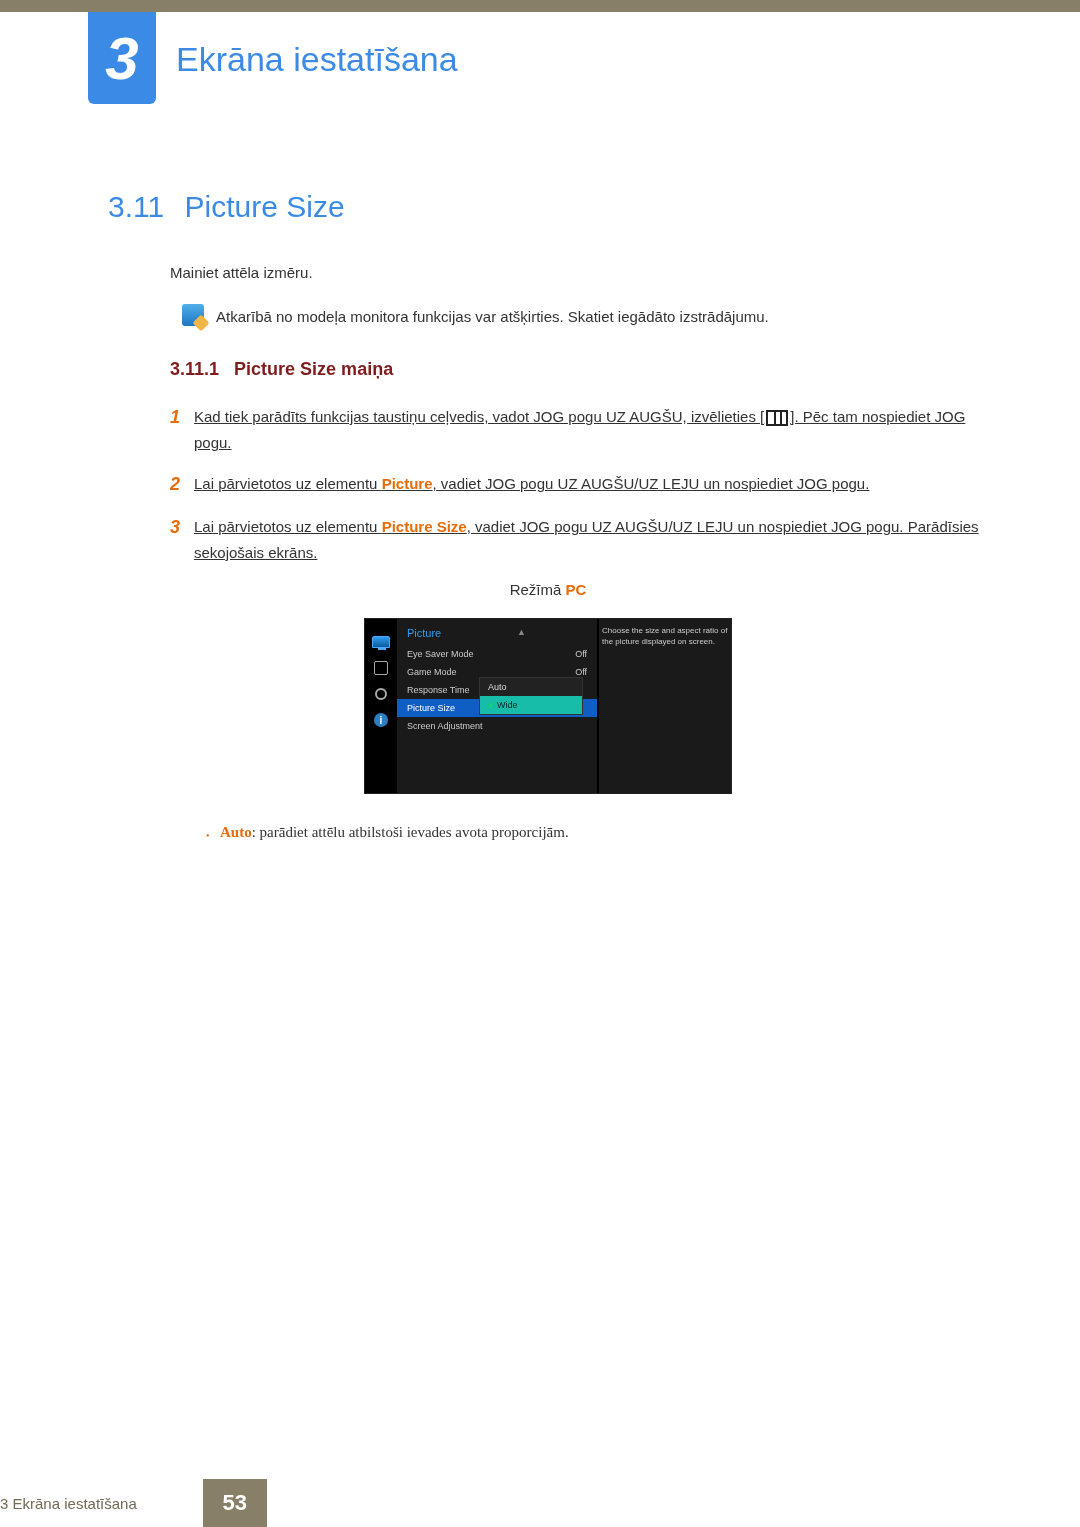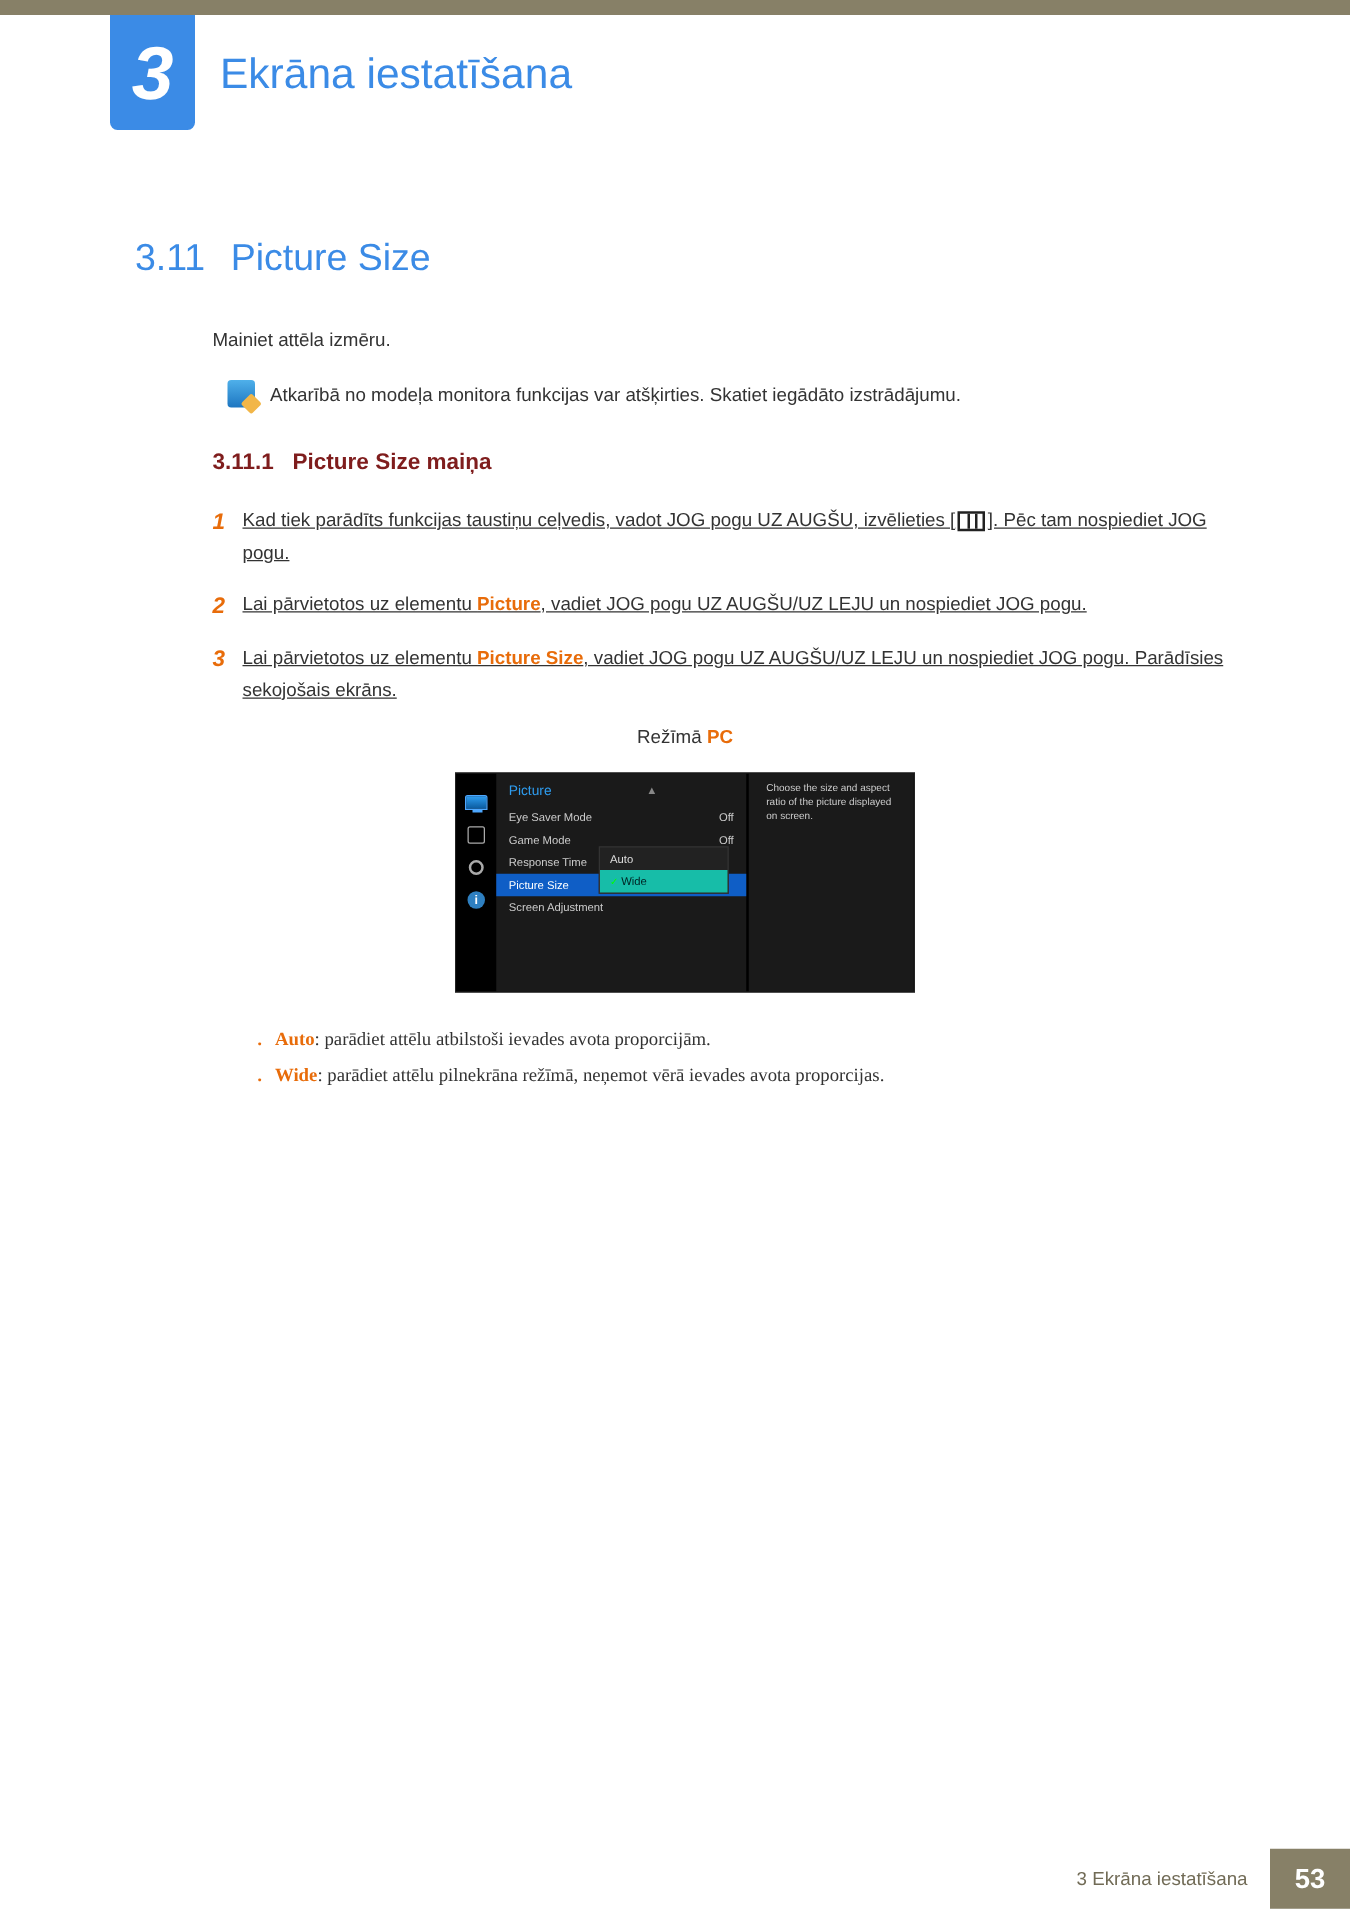--- a/index.html
+++ b/index.html
@@ -201,21 +201,21 @@
     padding: 4px 10px;
     font-size: 9px;
   }
   .osd-mid .row.sel {
     background:#0f5ec6;
     color:#fff;
   }
   .osd-divider { width:2px; background:#000; }
   .osd-right {
     flex:1;
-    padding: 6px 14px;
+    padding: 6px 3px;
     font-size: 8px;
     line-height: 1.4;
     color: #ccc;
     background:#1a1a1a;
   }
   .osd-popup {
     position: absolute;
     left: 82px;
     top: 58px;
     width: 104px;
@@ -249,22 +249,22 @@
     position:absolute;
     left:0;
     font-size:10px;
     top:8px;
   }
   .footer {
     position: absolute;
     bottom: 0; left: 0; right: 0;
     height: 48px;
     display:flex;
-    justify-content:flex-end;
     align-items:stretch;
+    gap:48px;
   }
   .footer-text {
     display:flex; align-items:center;
     font-size: 15px;
     color:#716b56;
     padding-right: 18px;
   }
   .footer-page {
     width: 64px;
     background:#878067;
@@ -374,23 +374,20 @@
       </div>
     </div>
     <div class="osd-divider"></div>
     <div class="osd-right">Choose the size and aspect ratio of the picture displayed on screen.</div>
   </div>
 
   <ul class="bullets">
     <li>
       <span class="orange">Auto</span><span>: parādiet attēlu atbilstoši ievades avota proporcijām.</span>
     </li>
-    <li>
-      <span class="orange">Wide</span><span>: parādiet attēlu pilnekrāna režīmā, neņemot vērā ievades avota proporcijas.</span>
-    </li>
   </ul>
 
 </div>
 
 <div class="footer">
   <div class="footer-text">3 Ekrāna iestatīšana</div>
   <div class="footer-page">53</div>
 </div>
 
 </body></html>

